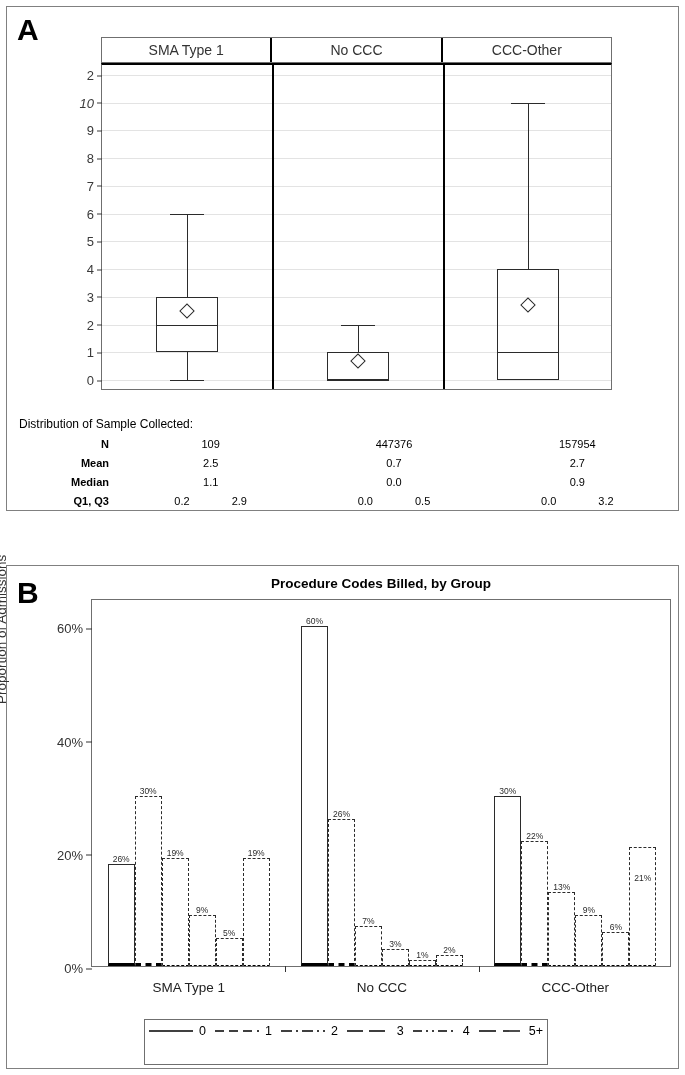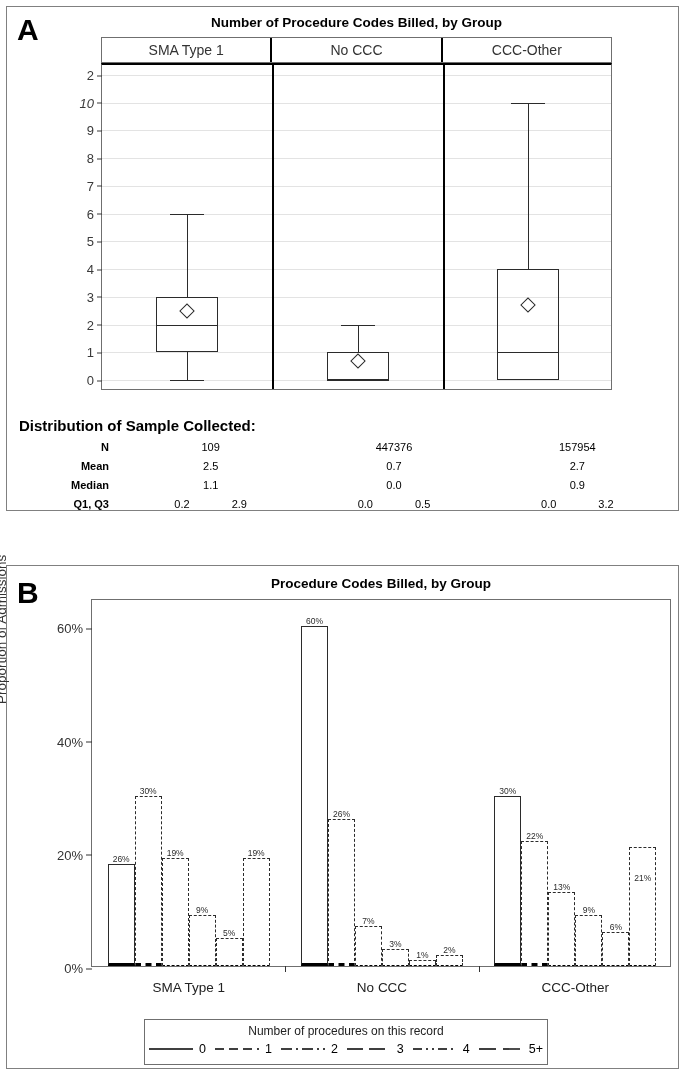--- a/index.html
+++ b/index.html
@@ -122,22 +122,22 @@
 
   
   #a-stats {
     position: absolute;
     left: 12px; top: 410px;
     width: 650px;
     font-size: 11px;
     color: #000;
   }
   #a-stats .stats-heading {
-    font-weight: bold;
-    font-size: 15px;
+    font-weight: normal;
+    font-size: 12px;
     margin-bottom: 3px;
   }
   #a-stats table { border-collapse: collapse; width: 100%; }
   #a-stats td { padding: 3.5px 0; }
   .st-label {
     width: 100px; text-align: right;
     font-weight: bold; padding-right: 10px !important;
   }
   .st-val { text-align: center; }
   .st-pair { display: flex; justify-content: center; gap: 42px; }
@@ -230,21 +230,20 @@
 </style>
 </head>
 <body>
 
 <div id="page">
 
   <div class="panel" id="panel-a">
 
     <div class="panel-letter" style="left:10px; top:8px;">A</div>
 
-    <div class="panel-title" style="left:94px; top:8px; width:511px;">Number of Procedure Codes Billed, by Group</div>
 
     <div id="a-header">
         <div class="a-head-cell">SMA Type 1</div>
         <div class="a-head-cell">No CCC</div>
         <div class="a-head-cell">CCC-Other</div>
       </div>
 
     <div id="a-plot">
         <div class="a-gridline" style="top: 315px;"></div>
         <div class="a-ytick" style="top: 315px;">0</div>
@@ -397,21 +396,20 @@
         <div class="b-bar s-long2" style="left: 537.333px; width: 27px; height: 118.892px;"></div>
         <div class="b-barlabel" style="left: 550.833px; top: 247.108px; margin-top: 36px;">21%</div>
         <div class="b-xtick" style="left: 386.667px;"></div>
         <div class="b-grouplabel" style="left: 483.333px; top: 380px;">CCC-Other</div>
       </div>
   </div>
 
   <div id="b-ylabel">Proportion of Admissions</div>
 
   <div id="b-legend">
-    <div id="b-legend-title">Number of procedures on this record</div>
     <div id="b-legend-items">
         <div class="lg-item">
           <svg width="44" height="6" class="lg-svg">
             <line x1="0" y1="3" x2="44" y2="3" stroke="#000" stroke-width="1.4"></line>
           </svg>
           <span class="lg-label">0</span>
         </div>
         <div class="lg-item">
           <svg width="44" height="6" class="lg-svg">
             <line x1="0" y1="3" x2="44" y2="3" stroke="#000" stroke-width="1.4" stroke-dasharray="9,5"></line>

